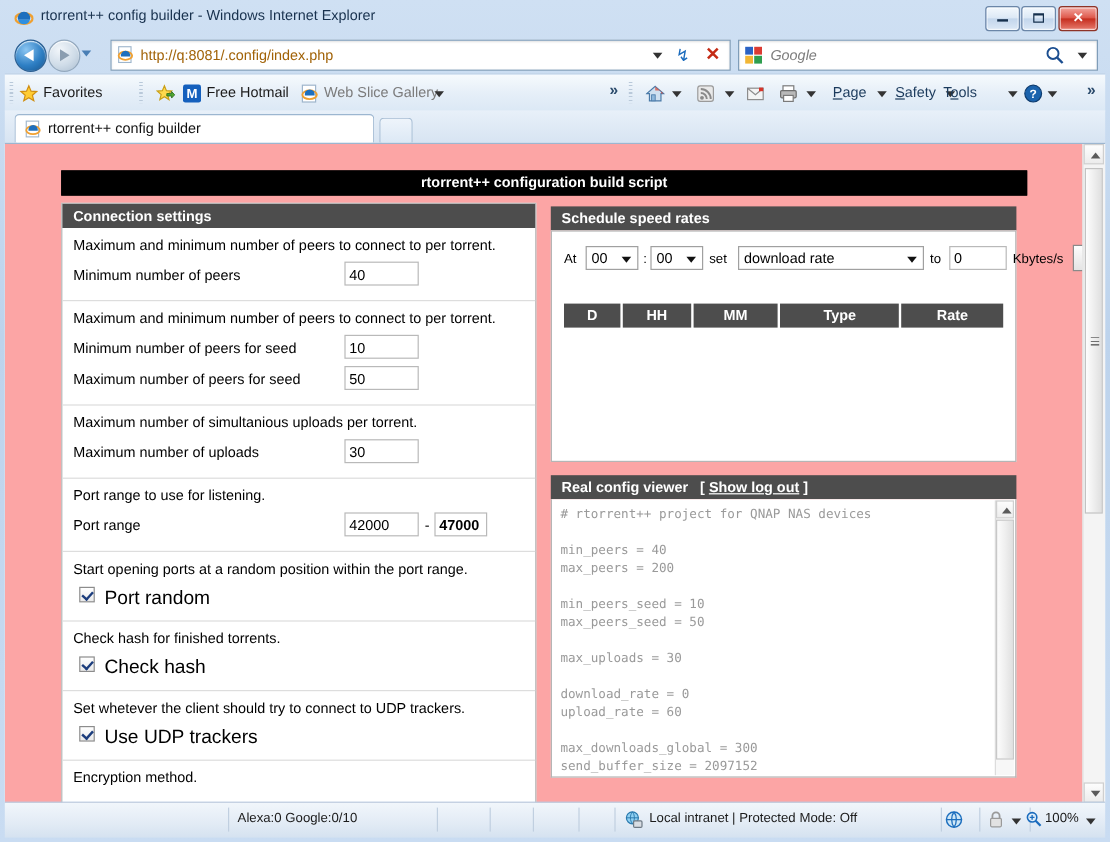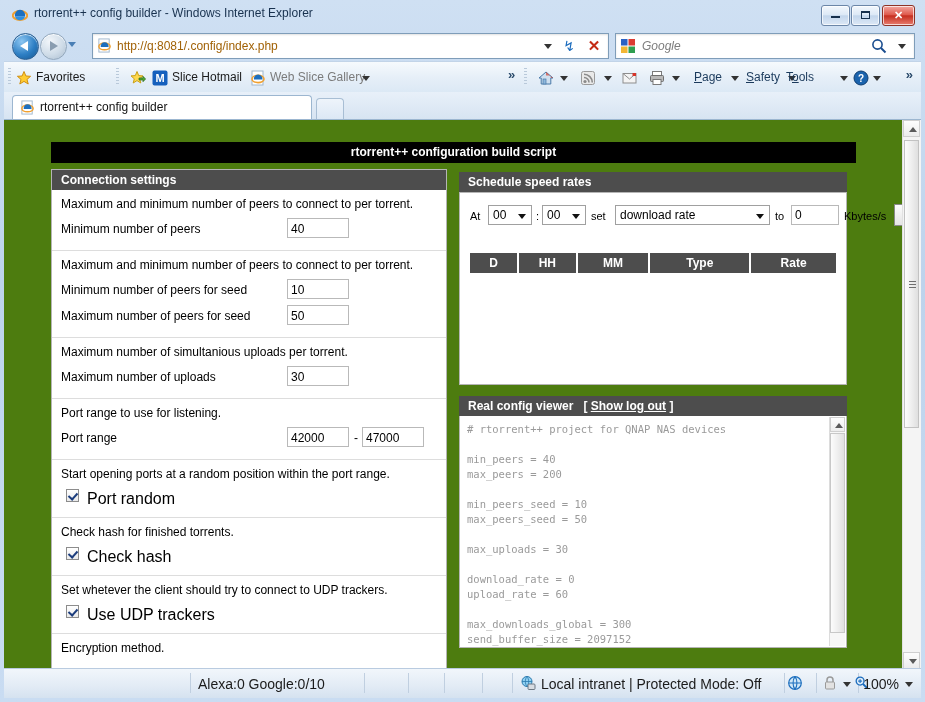--- a/index.html
+++ b/index.html
@@ -195,21 +195,21 @@
   }
 
   
   #viewport {
     position: absolute; left: 0; top: 119px; right: 0; bottom: 29px;
     background: #fff; border-top: 1px solid #9cb6d0;
     overflow: hidden;
   }
   #page {
     position: absolute; left: 0; top: 0; right: 18px; bottom: 0;
-    background: #4d7c0f; overflow: hidden;
+    background: #fca5a5; overflow: hidden;
   }
 
   
   #pscroll {
     position: absolute; right: 0; top: 0; width: 18px; bottom: 0;
     background: #f4f4f4; border-left: 1px solid #e2e2e2;
   }
   .sb-btn {
     position: absolute; left: 0; width: 17px; height: 17px;
     background: linear-gradient(to bottom,#fdfdfd,#ececec);
@@ -261,21 +261,21 @@
   .row:last-child { margin-bottom: 0; }
   .row-label { position: absolute; left: 0; top: 4px; font-size: 12px; color: #000; }
   .txt {
     position: absolute; top: 0; height: 20px; line-height: 20px;
     border: 1px solid #b9b9b9; background: #fff;
     font-size: 12px; color: #000; padding: 0 3px; box-sizing: border-box;
   }
   .txt.w60 { left: 226px; width: 62px; }
   .dash { position: absolute; left: 293px; top: 4px; font-size: 12px; }
   .txt.p1 { left: 226px; width: 62px; }
-  .txt.p2 { left: 301px; width: 62px; }
+  .txt.p2 { left: 301px; width: 44px; font-weight: bold; }
   .cbrow { position: relative; height: 20px; }
   .cb {
     position: absolute; left: 5px; top: 1px; width: 13px; height: 13px;
     background: linear-gradient(to bottom,#fff,#eaeaea);
     border: 1px solid #8c8c8c; box-sizing: border-box;
   }
   .cb:after {
     content: ""; position: absolute; left: 3px; top: 1px;
     width: 4px; height: 7px; border: solid #1c3d7d;
     border-width: 0 2px 2px 0; transform: rotate(42deg);
@@ -357,21 +357,21 @@
   
   #statusbar {
     position: absolute; left: 0; right: 0; bottom: 0; height: 29px;
     background: linear-gradient(to bottom,#f1f6fb 0%,#e2ebf5 60%,#d5e2f0 100%);
     border-top: 1px solid #b9cbe0;
   }
   .st-sep {
     position: absolute; top: 4px; width: 1px; height: 20px; background: #c0cfe0;
   }
   .st-text {
-    position: absolute; top: 7px; font-size: 14px; color: #1b1b1b; white-space: nowrap;
+    position: absolute; top: 7px; font-size: 11px; color: #1b1b1b; white-space: nowrap;
   }
   #st-zone-ico { position: absolute; left: 516px; top: 6px; width: 16px; height: 16px; }
   #st-globe { position: absolute; right: 118px; top: 6px; width: 16px; height: 16px; }
   #st-lock { position: absolute; right: 84px; top: 6px; width: 14px; height: 16px; }
   #st-lock-caret {
     position: absolute; right: 70px; top: 13px; width: 0; height: 0;
     border-left: 4px solid transparent; border-right: 4px solid transparent;
     border-top: 5px solid #333;
   }
   #st-zoom-ico { position: absolute; right: 52px; top: 6px; width: 15px; height: 15px; }
@@ -455,21 +455,21 @@
     <span class="grip" style="left:112px;"></span>
 
     <svg class="bar-ico" id="addfav-star" viewBox="0 0 16 16">
       <polygon points="7,1.5 8.7,5.6 13,5.9 9.7,8.8 10.8,13 7,10.6 3.2,13 4.3,8.8 1,5.9 5.3,5.6" fill="#ffd94d" stroke="#caa017"></polygon>
       <polygon points="9,8 13,8 13,6.3 15.6,9 13,11.7 13,10 9,10" fill="#4fa832" stroke="#2c6a1c" stroke-width=".7"></polygon>
     </svg>
     <svg class="bar-ico" id="hotmail-ico" viewBox="0 0 16 16">
       <rect x="0.5" y="0.5" width="15" height="15" rx="2" fill="#1560bd"></rect>
       <text x="8" y="12" font-size="11" font-family="Liberation Sans, sans-serif" font-weight="bold" fill="#fff" text-anchor="middle">M</text>
     </svg>
-    <span class="bar-item" id="hotmail-label">Slice Hotmail</span>
+    <span class="bar-item" id="hotmail-label">Free Hotmail</span>
 
     <svg class="bar-ico" id="webslice-ico" viewBox="0 0 16 16">
       <rect x="2" y="1" width="11" height="14" fill="#fff" stroke="#9fb6cc"></rect>
       <ellipse cx="8" cy="9" rx="6" ry="3.6" fill="none" stroke="#f0a030" stroke-width="1.6"></ellipse>
       <path d="M4 9.6a4.2 4.2 0 1 1 8.2 0z" fill="#1d6fbe"></path>
     </svg>
     <span class="bar-item" id="webslice-label">Web Slice Gallery</span>
     <span id="webslice-caret"></span>
 
     <span id="chev1">»</span>

